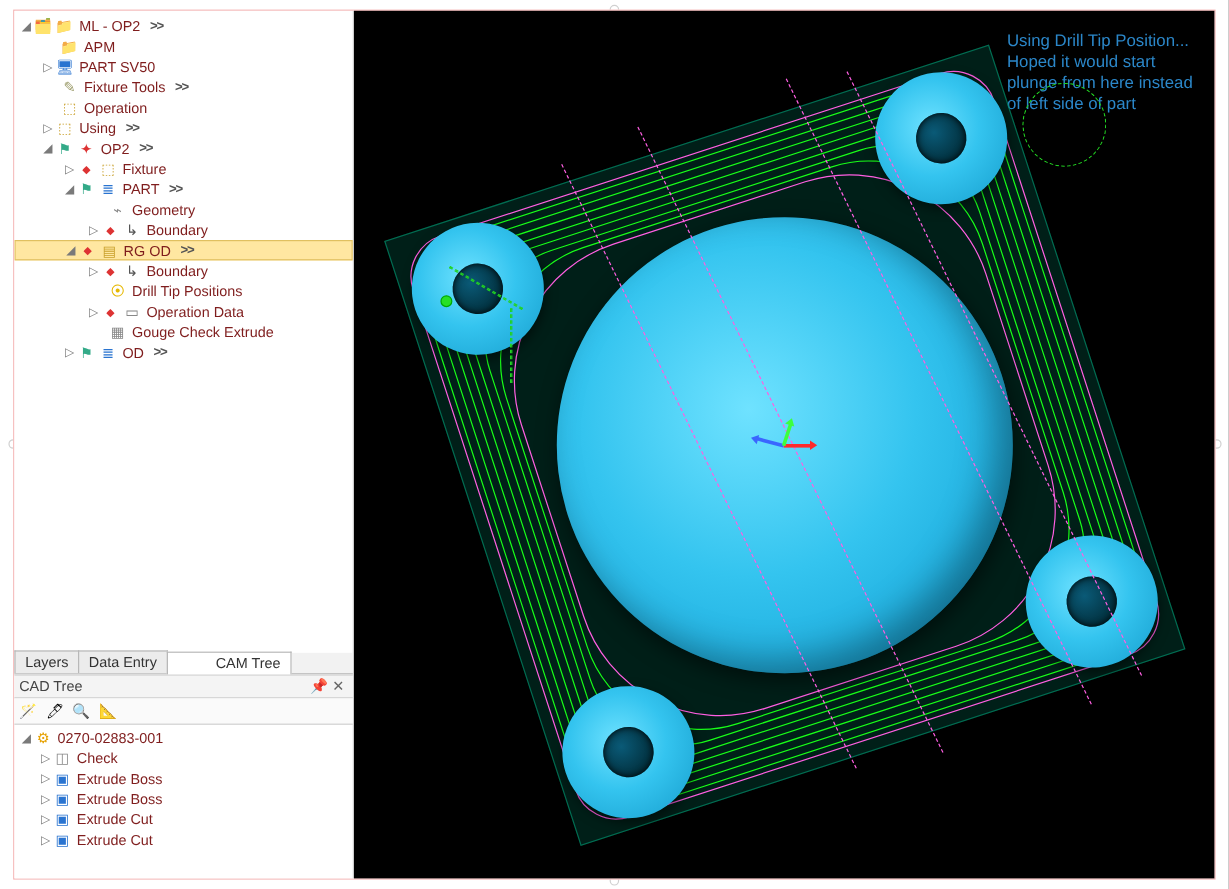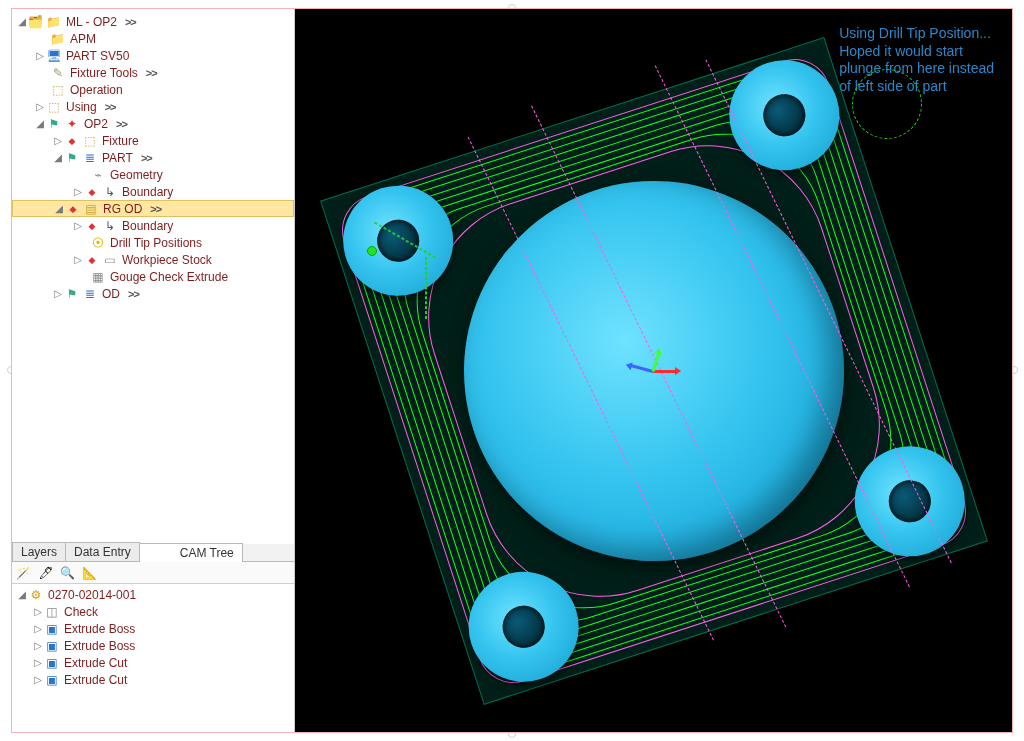--- a/index.html
+++ b/index.html
@@ -335,21 +335,21 @@
         <span class="indent" style="width:78px"></span>
         <span class="ic" style="color:#e6b800">⦿</span>
         <span class="lbl">Drill Tip Positions</span>
       </div>
 
       <div class="tree-row">
         <span class="indent" style="width:60px"></span>
         <span class="exp">▷</span>
         <span class="ic" style="color:#d33;font-size:9px">◆</span>
         <span class="ic" style="color:#888">▭</span>
-        <span class="lbl">Workpiece Stock</span>
+        <span class="lbl">Operation Data</span>
       </div>
 
       <div class="tree-row">
         <span class="indent" style="width:78px"></span>
         <span class="ic" style="color:#888">▦</span>
         <span class="lbl">Gouge Check Extrude</span>
       </div>
 
       <div class="tree-row">
         <span class="indent" style="width:40px"></span>
@@ -362,33 +362,38 @@
 
     </div>
 
     <div class="tabs">
       <div class="tab">Layers</div>
       <div class="tab">Data Entry</div>
       <div class="tab active">CAM Tree</div>
     </div>
 
     <div class="cad-tree">
+      <div class="panel-header">
+        <span class="title">CAD Tree</span>
+        <span class="btn">📌</span>
+        <span class="btn">✕</span>
+      </div>
       <div class="toolbar">
         <span class="tbtn">🪄</span>
         <span class="tbtn">🖊</span>
         <span class="tbtn">🔍</span>
         <span class="tbtn">📐</span>
       </div>
       <div class="cad-body">
 
         <div class="tree-row">
           <span class="indent" style="width:4px"></span>
           <span class="exp">◢</span>
           <span class="ic" style="color:#e6a100">⚙</span>
-          <span class="lbl">0270-02014-001</span>
+          <span class="lbl">0270-02883-001</span>
         </div>
 
         <div class="tree-row">
           <span class="indent" style="width:20px"></span>
           <span class="exp">▷</span>
           <span class="ic" style="color:#888">◫</span>
           <span class="lbl">Check</span>
         </div>
         <div class="tree-row">
           <span class="indent" style="width:20px"></span>

